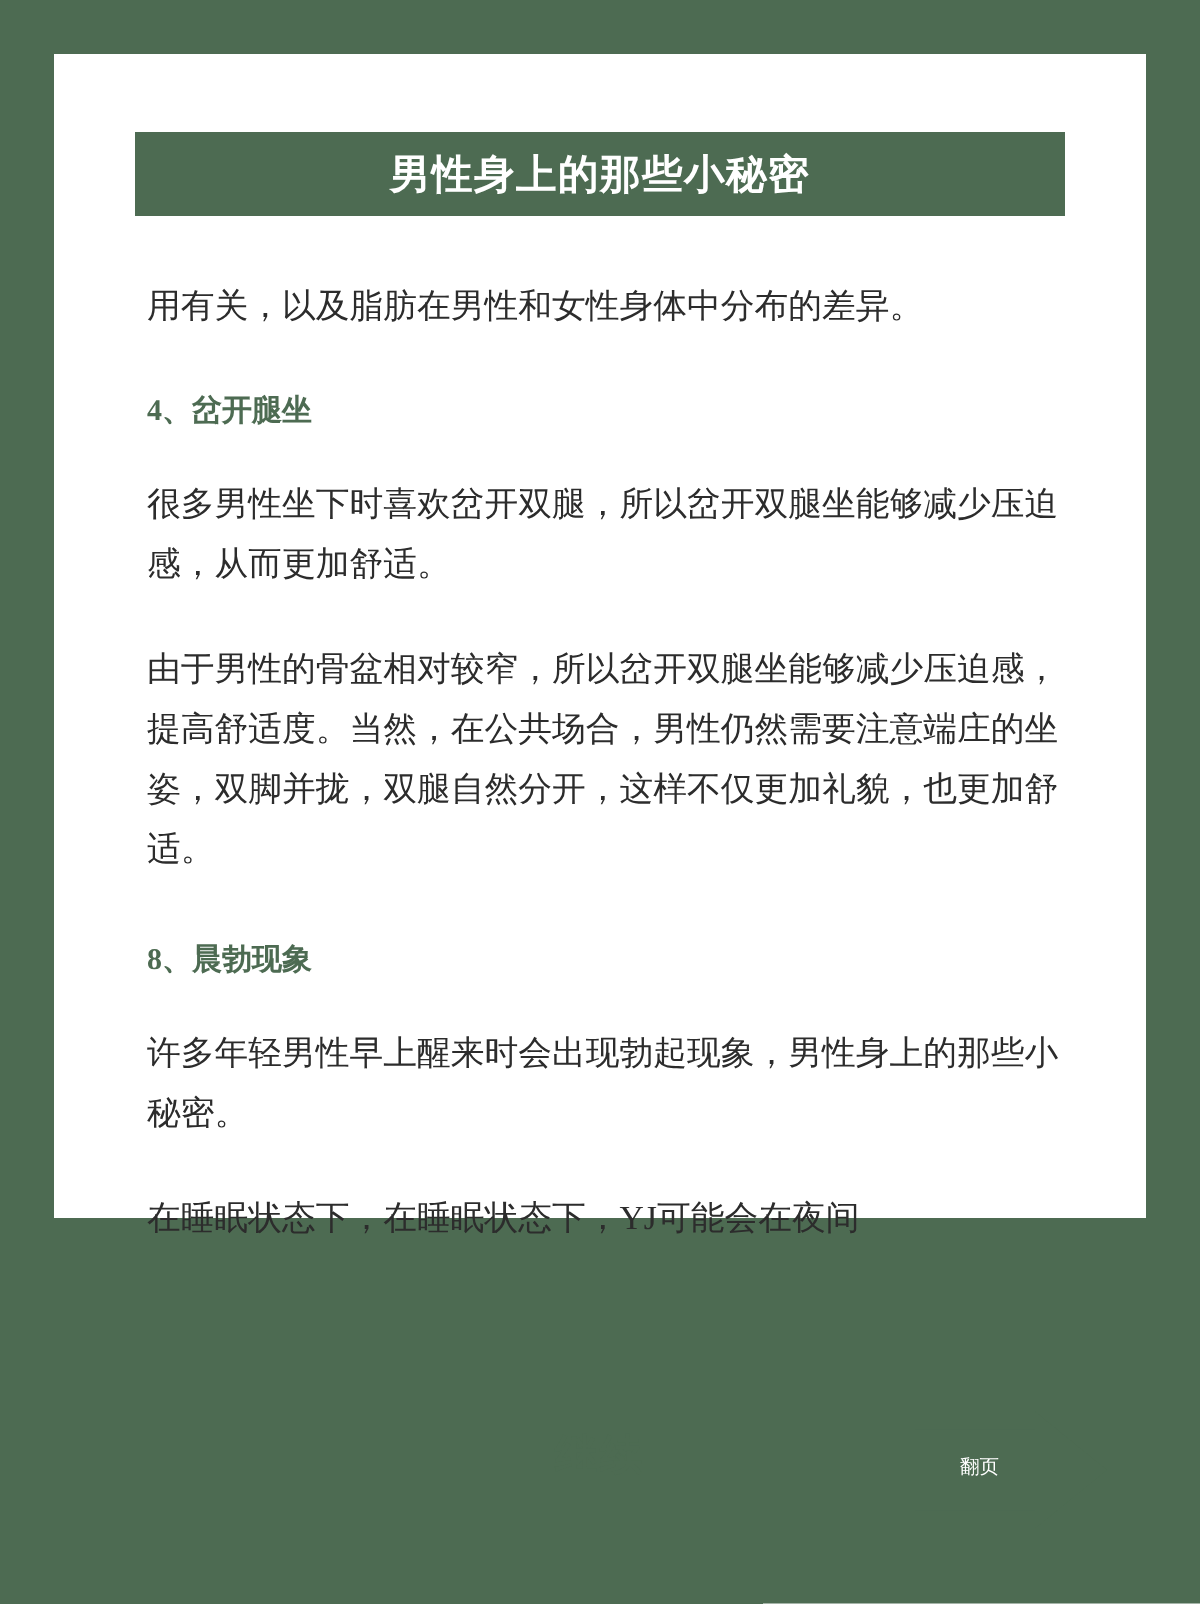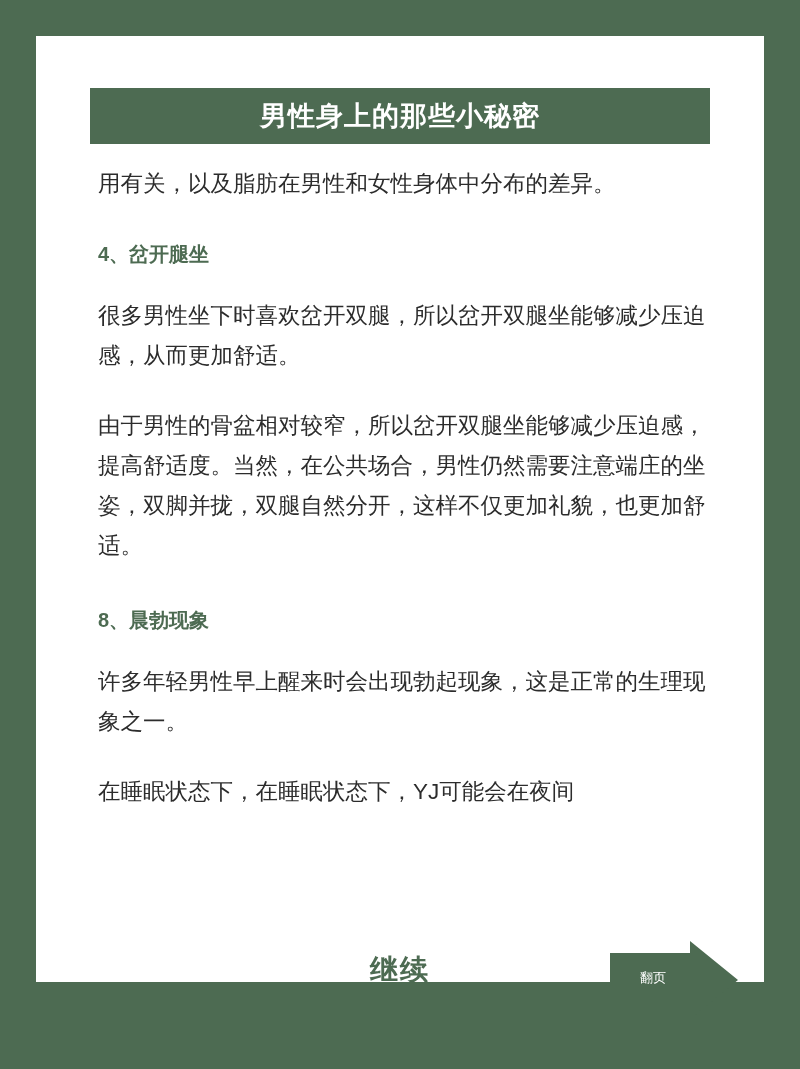--- a/index.html
+++ b/index.html
@@ -11,23 +11,24 @@
     height: 1069px;
     background: #4d6b52;
     font-family: "Liberation Sans", sans-serif;
     overflow: hidden;
   }
   .page {
     position: absolute;
     left: 36px;
     top: 36px;
     width: 728px;
-    height: 946px;
+    height: 776px;
     background: #ffffff;
     box-sizing: border-box;
+    font-family: Liberation Serif, serif;
   }
   .title-bar {
     position: absolute;
     left: 54px;
     top: 52px;
     width: 620px;
     height: 56px;
     background: #4d6b52;
     display: flex;
     align-items: center;
@@ -35,21 +36,21 @@
   }
   .title-bar .title-text {
     color: #ffffff;
     font-size: 27px;
     font-weight: bold;
     letter-spacing: 1px;
   }
   .content {
     position: absolute;
     left: 62px;
-    top: 128px;
+    top: 148px;
     width: 610px;
   }
   .para {
     color: #2c2c2c;
     font-size: 22.5px;
     line-height: 40px;
     margin: 0 0 30px 0;
     text-align: left;
   }
   .heading {
@@ -111,21 +112,21 @@
   <div class="title-bar">
     <span class="title-text">男性身上的那些小秘密</span>
   </div>
 
   <div class="content">
     <p class="para">用有关，以及脂肪在男性和女性身体中分布的差异。</p>
     <h2 class="heading">4、岔开腿坐</h2>
     <p class="para">很多男性坐下时喜欢岔开双腿，所以岔开双腿坐能够减少压迫感，从而更加舒适。</p>
     <p class="para tight">由于男性的骨盆相对较窄，所以岔开双腿坐能够减少压迫感，提高舒适度。当然，在公共场合，男性仍然需要注意端庄的坐姿，双脚并拢，双腿自然分开，这样不仅更加礼貌，也更加舒适。</p>
     <h2 class="heading">8、晨勃现象</h2>
-    <p class="para">许多年轻男性早上醒来时会出现勃起现象，这是正常的生理现象之一。</p>
+    <p class="para">许多年轻男性早上醒来时会出现勃起现象，男性身上的那些小秘密。</p>
     <p class="para">在睡眠状态下，在睡眠状态下，YJ可能会在夜间</p>
   </div>
 
   <div class="footer">
     <div class="continue">继续</div>
     <div class="arrow-wrap">
       <svg class="arrow-svg" width="130" height="78" viewBox="0 0 130 78">
         <path d="M0 12 L80 12 L80 0 L128 39 L80 78 L80 66 L0 66 Z" fill="#4d6b52"></path>
       </svg>
       <span class="arrow-label">翻页</span>

